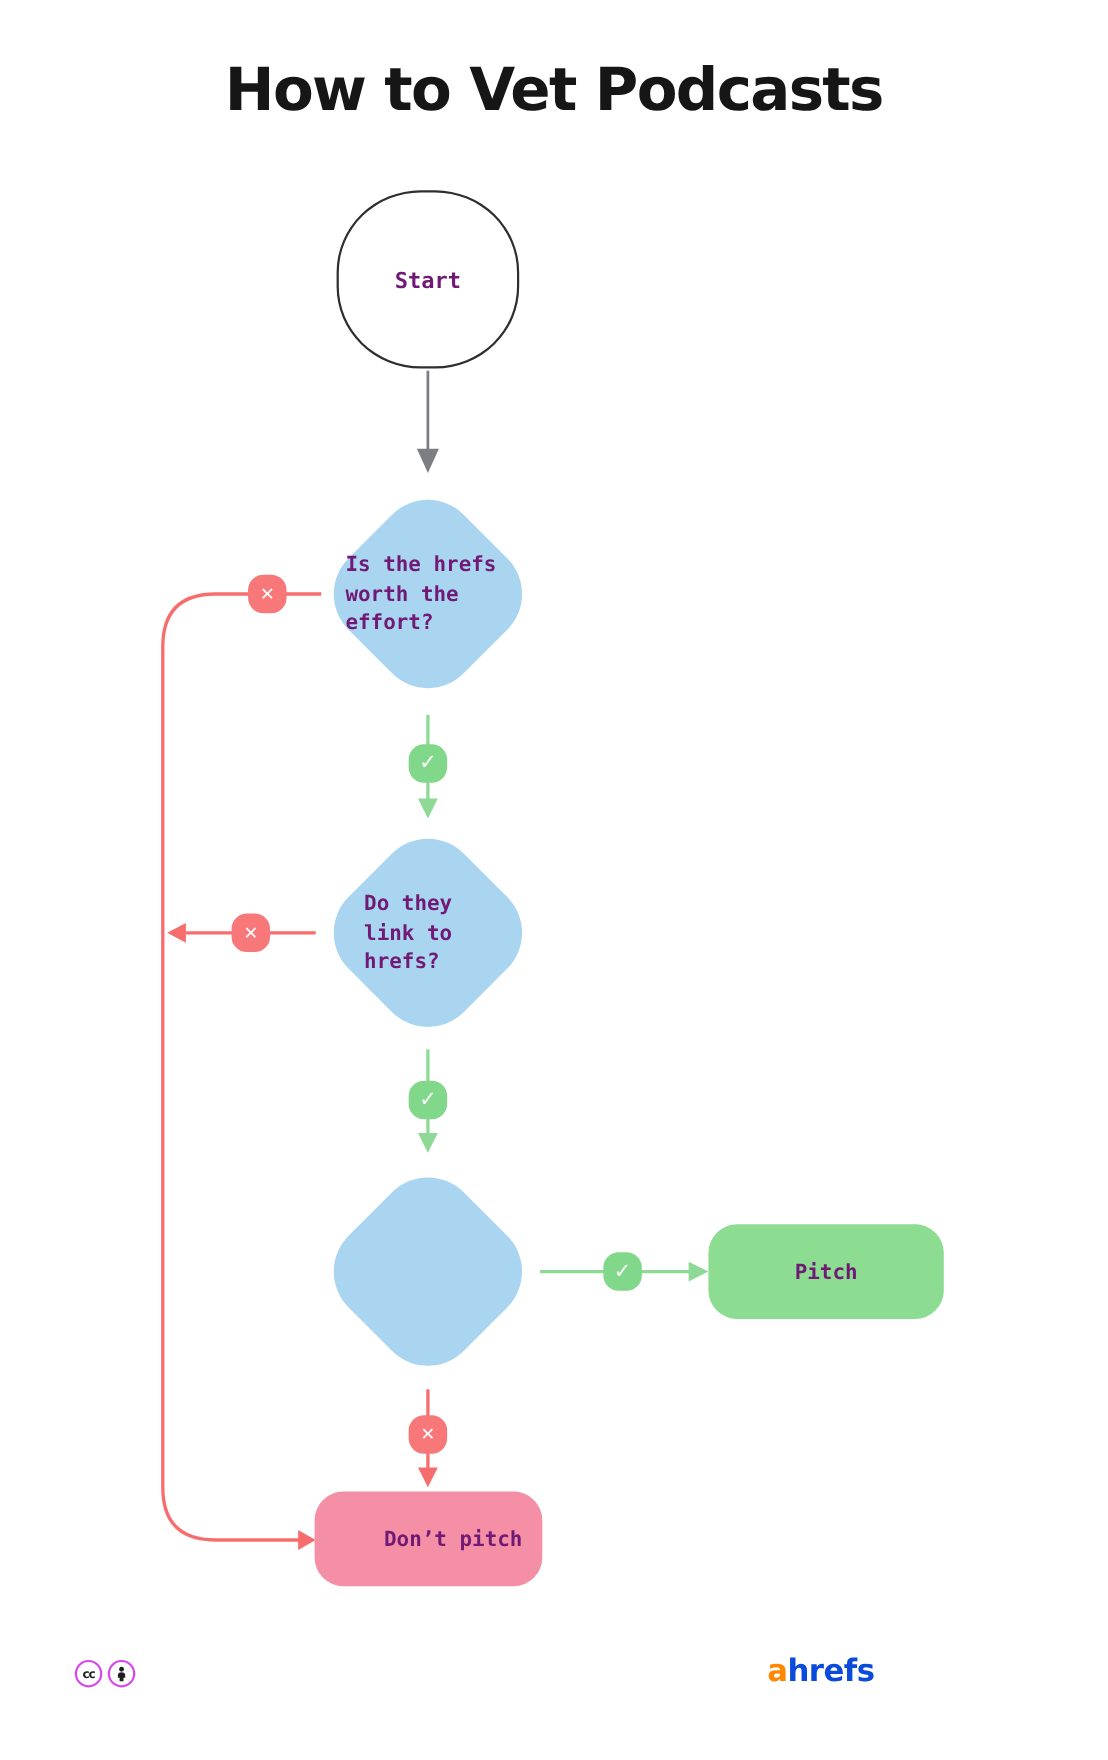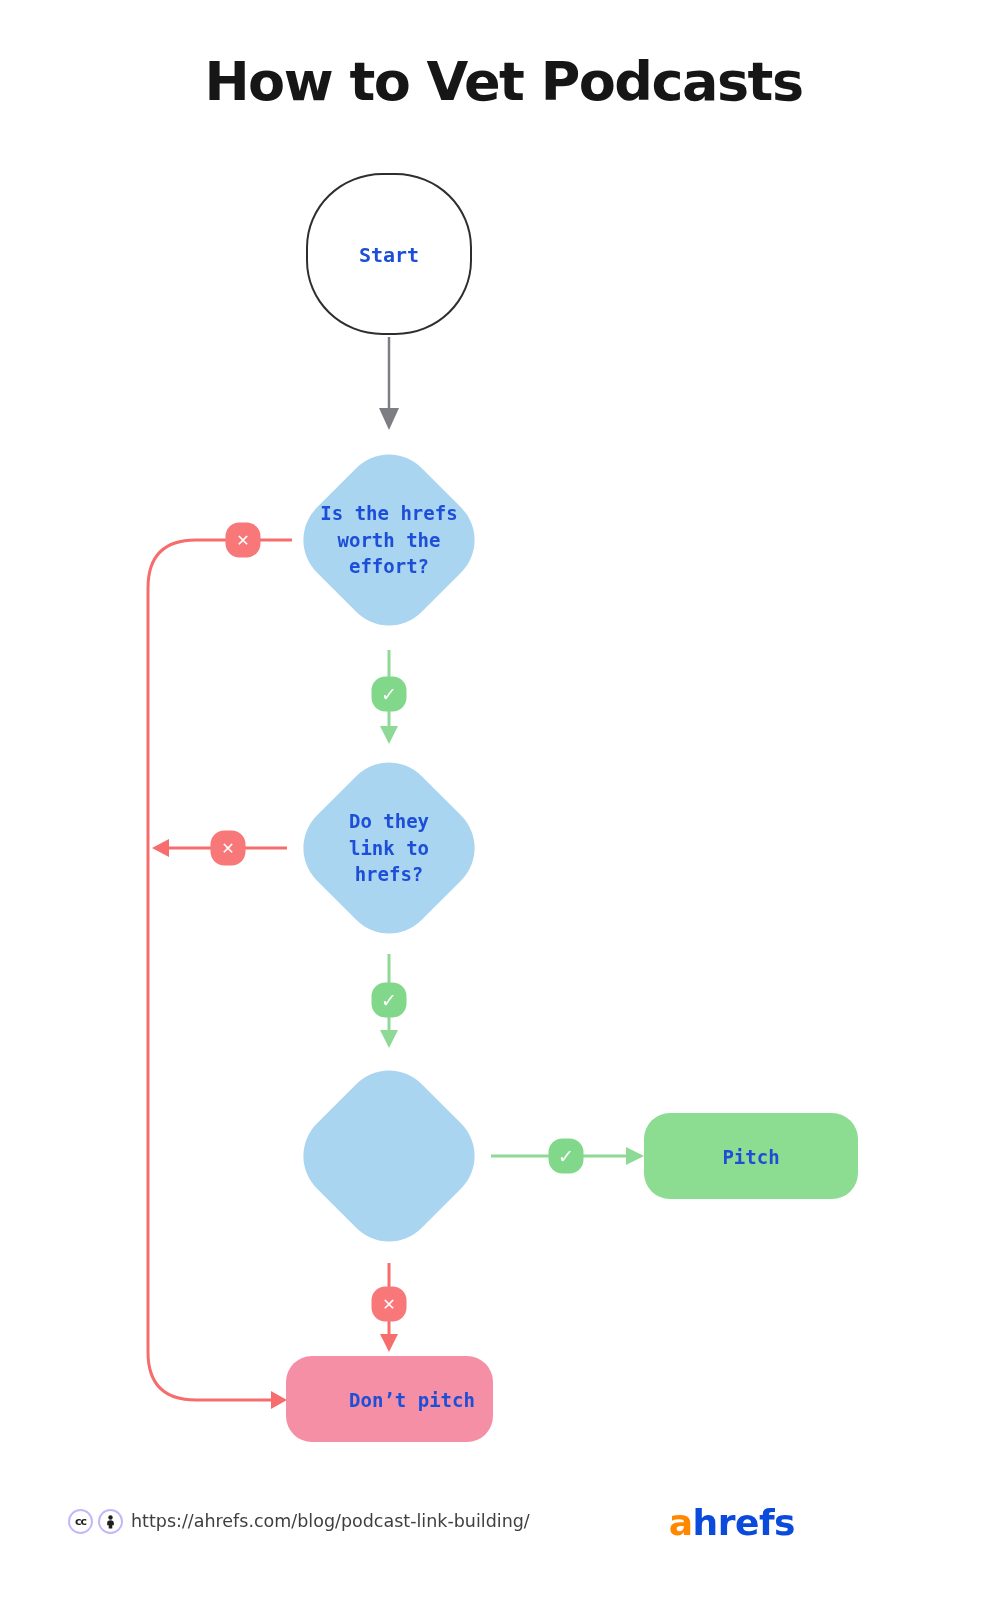--- a/index.html
+++ b/index.html
@@ -22,21 +22,21 @@
   .fill-gray{fill:var(--gray);stroke:none;}
   .stroke-green{stroke:var(--green-line);stroke-width:3;fill:none;}
   .fill-green{fill:var(--green-line);stroke:none;}
   .stroke-red{stroke:var(--red);stroke-width:3;fill:none;}
   .fill-red{fill:var(--red);stroke:none;}
 
   
   .node-label{
     position:absolute;z-index:4;transform:translate(-50%,-50%);
     font-family:"DejaVu Sans Mono",monospace;font-weight:bold;
-    color:#1d4ed8;text-align:center;font-size:19px;line-height:1.4;
+    color:#701a75;text-align:left;font-size:19px;line-height:1.4;
   }
   .start-shape{
     position:absolute;left:306px;top:173px;width:166px;height:162px;
     border:2px solid #2e2e2e;border-radius:46%;background:#ffffff;
     box-sizing:border-box;z-index:2;
   }
   .diamond{
     position:absolute;width:148px;height:148px;background:var(--blue);
     border-radius:46px;transform:rotate(45deg);z-index:2;
   }
@@ -55,33 +55,33 @@
     display:flex;align-items:center;justify-content:center;
     color:#ffffff;font-weight:bold;line-height:1;
     transform:translate(-50%,-50%);
     font-family:"DejaVu Sans",sans-serif;
   }
   .badge.green{background:var(--green-badge);font-size:19px;}
   .badge.red{background:var(--red-badge);font-size:16px;}
 
   
   .footer-icon{
-    position:absolute;width:25px;height:25px;border:2px solid #c4b5fd;
+    position:absolute;width:25px;height:25px;border:2px solid #d946ef;
     border-radius:50%;box-sizing:border-box;z-index:3;
     display:flex;align-items:center;justify-content:center;
   }
   .cc-icon{left:68px;top:1509px;font-size:11px;font-weight:bold;color:#1f1f1f;letter-spacing:-1px;font-family:"DejaVu Sans",sans-serif;}
   .by-icon{left:98px;top:1509px;}
   .footer-url{
     position:absolute;left:131px;top:1511px;z-index:3;
     font-size:17.5px;color:#3f3f3f;font-family:"DejaVu Sans",sans-serif;
   }
   .logo{
     position:absolute;right:67px;top:1502px;z-index:3;
-    font-size:36px;font-weight:bold;letter-spacing:-0.5px;
+    font-size:28px;font-weight:bold;letter-spacing:-0.5px;
     font-family:"DejaVu Sans",sans-serif;
   }
   .logo .a{color:var(--logo-orange);}
   .logo .rest{color:var(--logo-blue);}
 </style>
 </head>
 <body>
 
 <div id="canvas">
 
@@ -149,18 +149,17 @@
   <div class="badge green" style="left:389px;top:1000px;">✓</div>
   <div class="badge green" style="left:566px;top:1156px;">✓</div>
 
   <div class="footer-icon cc-icon">cc</div>
   <div class="footer-icon by-icon">
     <svg width="17" height="17" viewBox="0 0 24 24">
       <circle cx="12" cy="6.4" r="3.1" fill="#1f1f1f"></circle>
       <path d="M12 10.2c-3 0-4.7 1.4-4.7 3.6v3.4h2.2v4.6h5V17.2h2.2v-3.4c0-2.2-1.7-3.6-4.7-3.6z" fill="#1f1f1f"></path>
     </svg>
   </div>
-  <div class="footer-url">https://ahrefs.com/blog/podcast-link-building/</div>
   <div class="logo">
     <span class="a">a</span><span class="rest">hrefs</span>
   </div>
 
 </div>
 
 </body></html>

